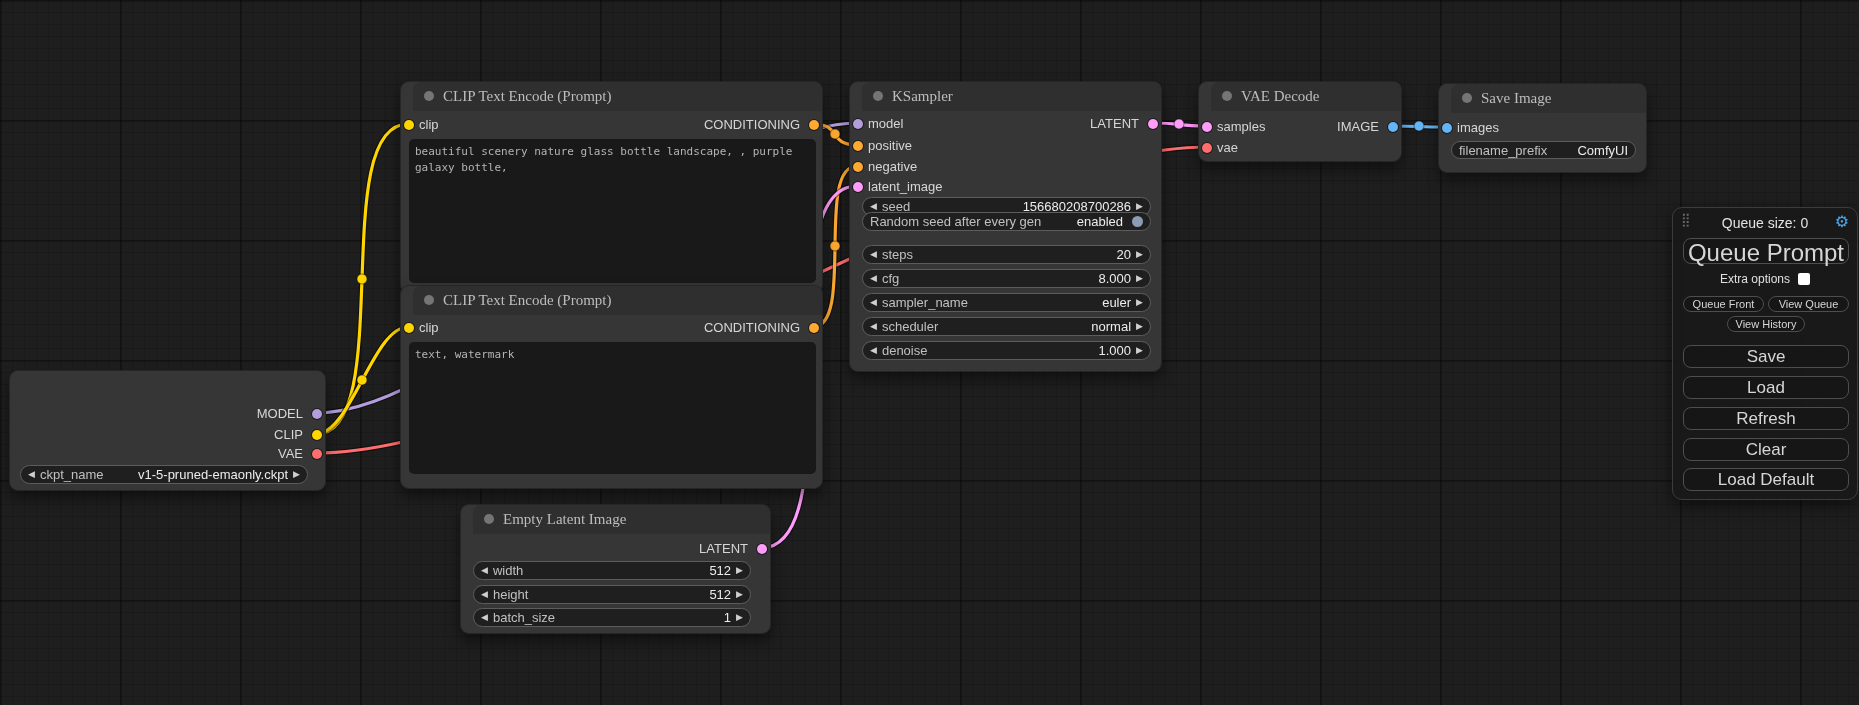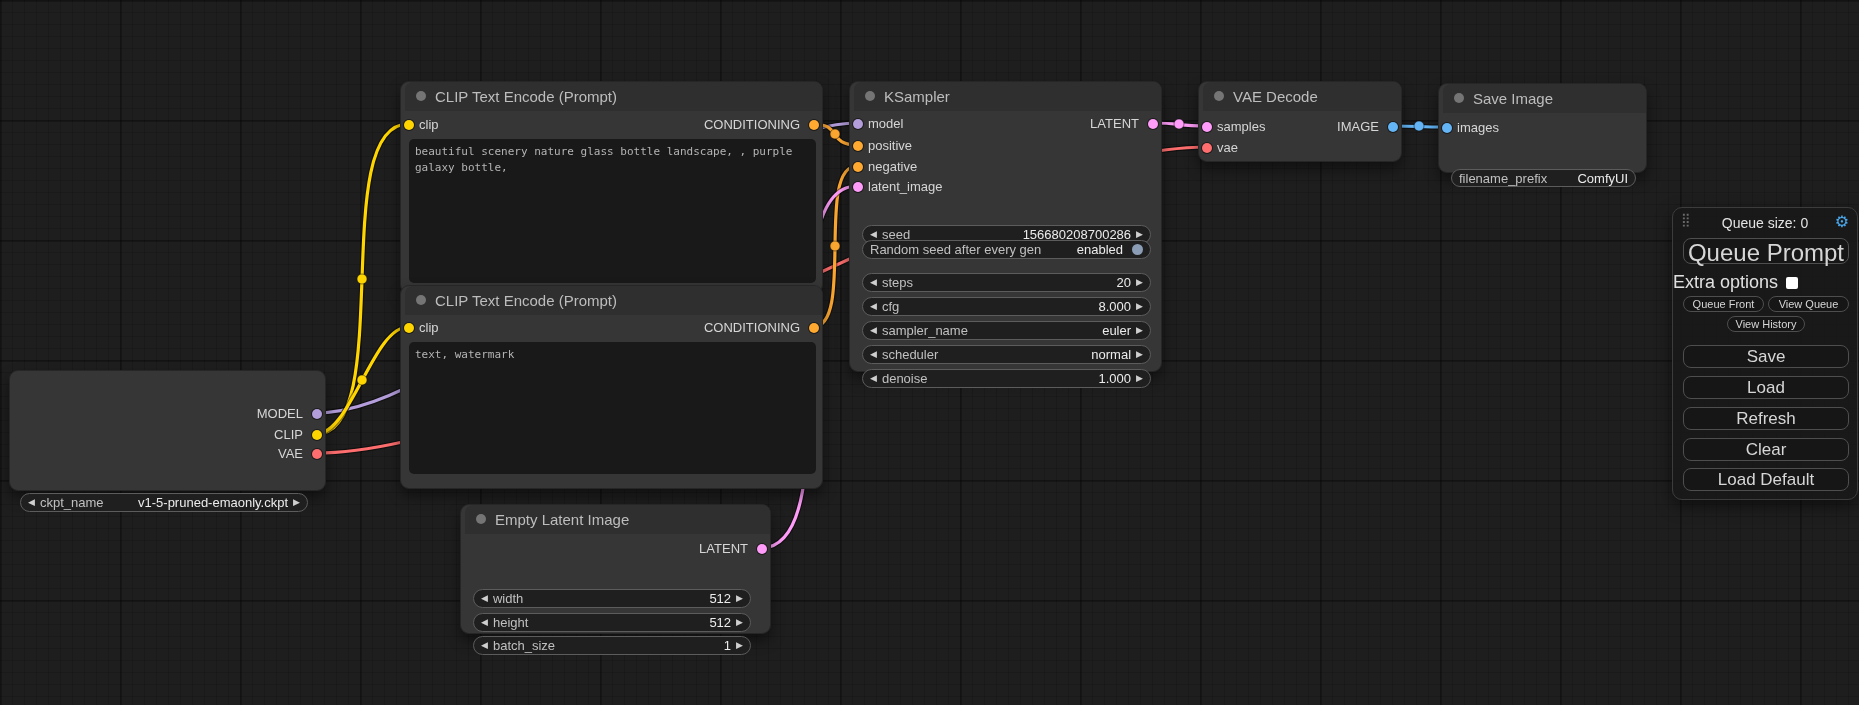--- a/index.html
+++ b/index.html
@@ -14,55 +14,55 @@
       linear-gradient(90deg, rgba(0,0,0,.28) 2px, transparent 2px);
     background-size:12px 12px,12px 12px,120px 120px,120px 120px;
   }
   svg.wires{position:absolute;left:0;top:0;z-index:1;}
   .wsh{fill:none;stroke:rgba(0,0,0,.45);stroke-width:5.5;stroke-linecap:round;}
   .wl2{fill:none;stroke-width:3.2;stroke-linecap:round;}
   .ldot{stroke:rgba(0,0,0,.45);stroke-width:1;}
 
   .node{position:absolute;z-index:2;background:#363636;border:1px solid #262626;
         border-radius:9px;box-shadow:0 7px 14px rgba(0,0,0,.45);box-sizing:border-box;}
-  .ntitle{position:absolute;left:4px;right:0;top:0;height:29px;background:#2f2f2f;
-          border-radius:8px 8px 0 0;}
+  .ntitle{position:absolute;left:12px;right:0;top:0;height:29px;background:#2f2f2f;
+          border-radius:8px 8px 0 0;font-family:Liberation Serif, serif;}
   .tdot{position:absolute;left:11px;top:9px;width:10px;height:10px;border-radius:50%;background:#757575;}
   .tlabel{position:absolute;left:30px;top:0;line-height:29px;font-size:15px;color:#bdbdbd;white-space:nowrap;}
   .ilabel{position:absolute;font-size:13px;color:#d6d6d6;line-height:16px;white-space:nowrap;}
   .olabel{position:absolute;font-size:13px;color:#d6d6d6;line-height:16px;white-space:nowrap;text-align:left;}
   .sdot{position:absolute;width:10px;height:10px;border-radius:50%;box-shadow:0 0 0 1px rgba(0,0,0,.5);}
   .ntext{position:absolute;background:#191919;border-radius:5px;color:#b4b4b4;
          font-family:"DejaVu Sans Mono",monospace;font-size:11px;line-height:1.45;
          padding:5px 6px;white-space:pre-wrap;overflow:hidden;box-sizing:border-box;}
   .widget{position:absolute;height:19px;background:#1f1f1f;border:1px solid #5c5c5c;
           border-radius:10px;display:flex;align-items:center;box-sizing:border-box;
-          font-size:13px;padding:0 7px;gap:5px;margin-top:28px;}
+          font-size:13px;padding:0 7px;gap:5px;}
   .arr{font-size:9px;color:#cfcfcf;line-height:1;flex:none;}
   .wl{color:#c0c0c0;white-space:nowrap;}
   .wv{margin-left:auto;color:#ececec;white-space:nowrap;}
   .knob{width:11px;height:11px;border-radius:50%;flex:none;margin-left:4px;}
 
   .menu{position:absolute;left:1672px;top:207px;width:186px;height:293px;z-index:3;
         background:rgba(25,25,25,.93);border:1px solid #3c3c3c;border-radius:10px;
         box-shadow:0 6px 16px rgba(0,0,0,.5);box-sizing:border-box;}
   .mbtn{position:absolute;background:#161616;border:1px solid #4e4e4e;border-radius:8px;
         color:#d6d6d6;font-family:"Liberation Sans",sans-serif;cursor:pointer;padding:0;}
   .big{left:10px;width:166px;height:23px;font-size:17px;}
   .qp{top:30px;height:26px;font-size:24px;}
   .b-save{top:137px;} .b-load{top:168px;} .b-refresh{top:199px;} .b-clear{top:230px;} .b-loaddef{top:260px;}
   .small{height:16px;font-size:11px;border-radius:8px;}
   .qf{left:10px;top:88px;width:81px;}
   .vq{left:95px;top:88px;width:81px;}
   .vh{left:54px;top:108px;width:78px;}
   .drag{position:absolute;left:8px;top:4px;color:#6a6a6a;font-size:13px;}
   .qsize{position:absolute;left:0;right:0;top:7px;text-align:center;color:#e2e2e2;font-size:14px;}
   .gear{position:absolute;right:8px;top:4px;font-size:16px;cursor:pointer;}
-  .extra{position:absolute;left:0;right:0;top:64px;display:flex;justify-content:flex-start;
-         align-items:center;gap:8px;color:#e0e0e0;font-size:18px;}
+  .extra{position:absolute;left:0;right:0;top:64px;display:flex;justify-content:center;
+         align-items:center;gap:8px;color:#e0e0e0;font-size:12px;}
   .cb{width:12px;height:12px;background:#ffffff;border-radius:2px;display:inline-block;cursor:pointer;}
 </style>
 </head>
 <body>
 
 <div class="canvas">
 
   <svg class="wires" width="1859" height="705" viewBox="0 0 1859 705">
     <g>
       <path class="wsh" d="M316,413 C469,413 704,123 857,123"></path>

